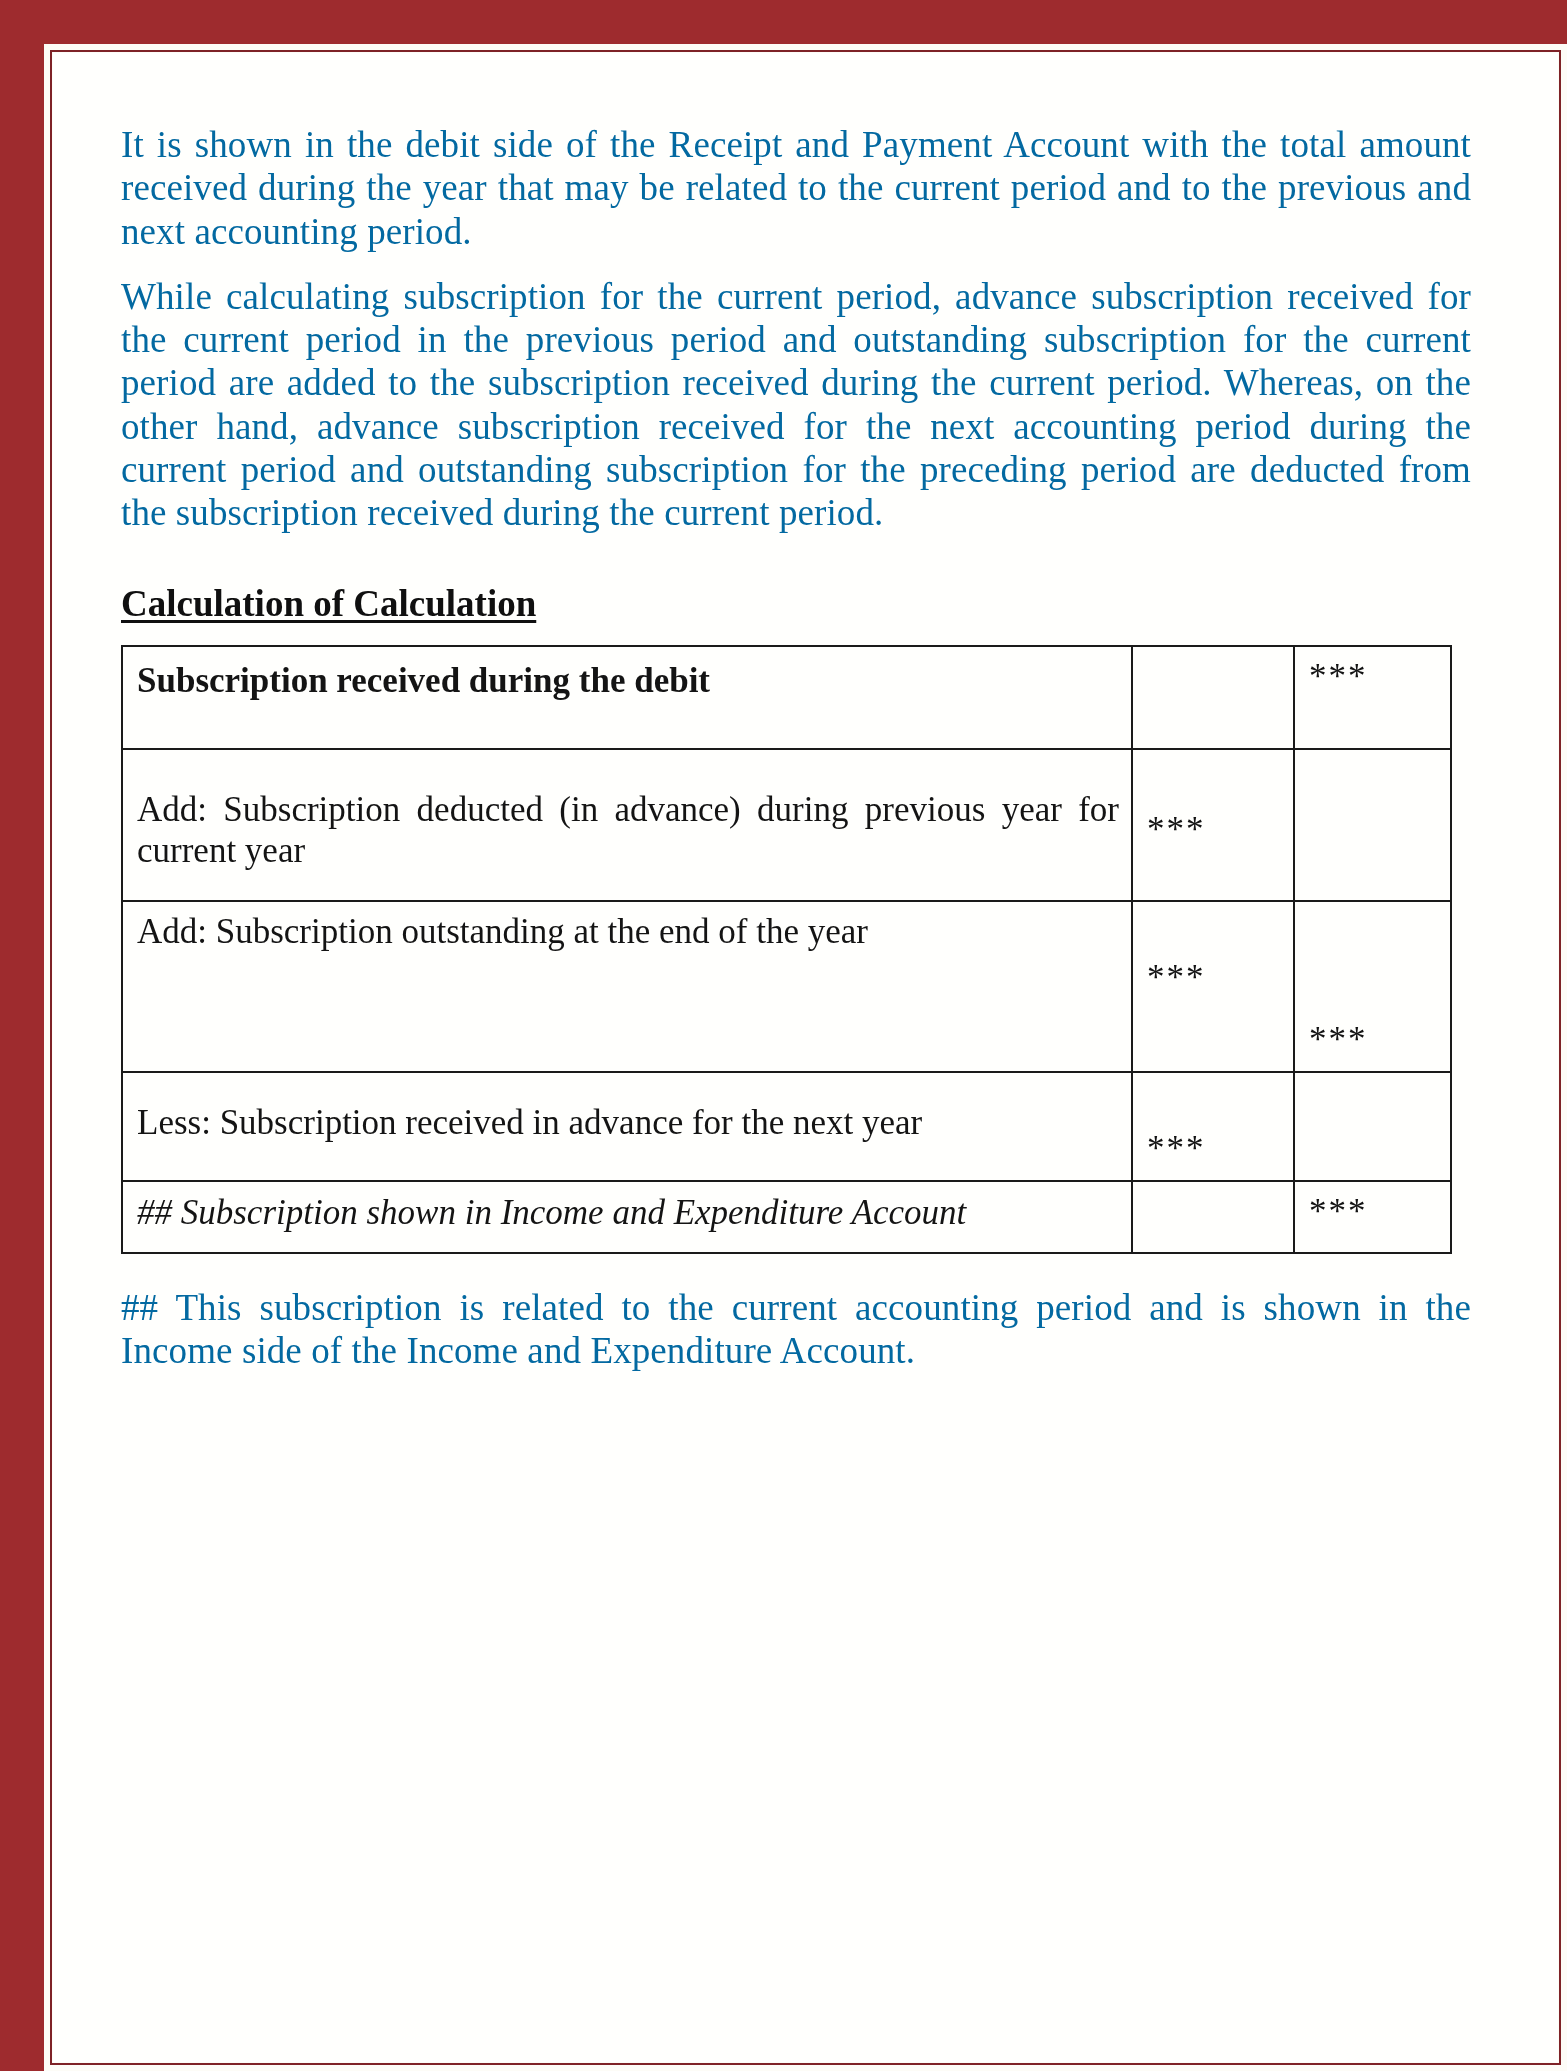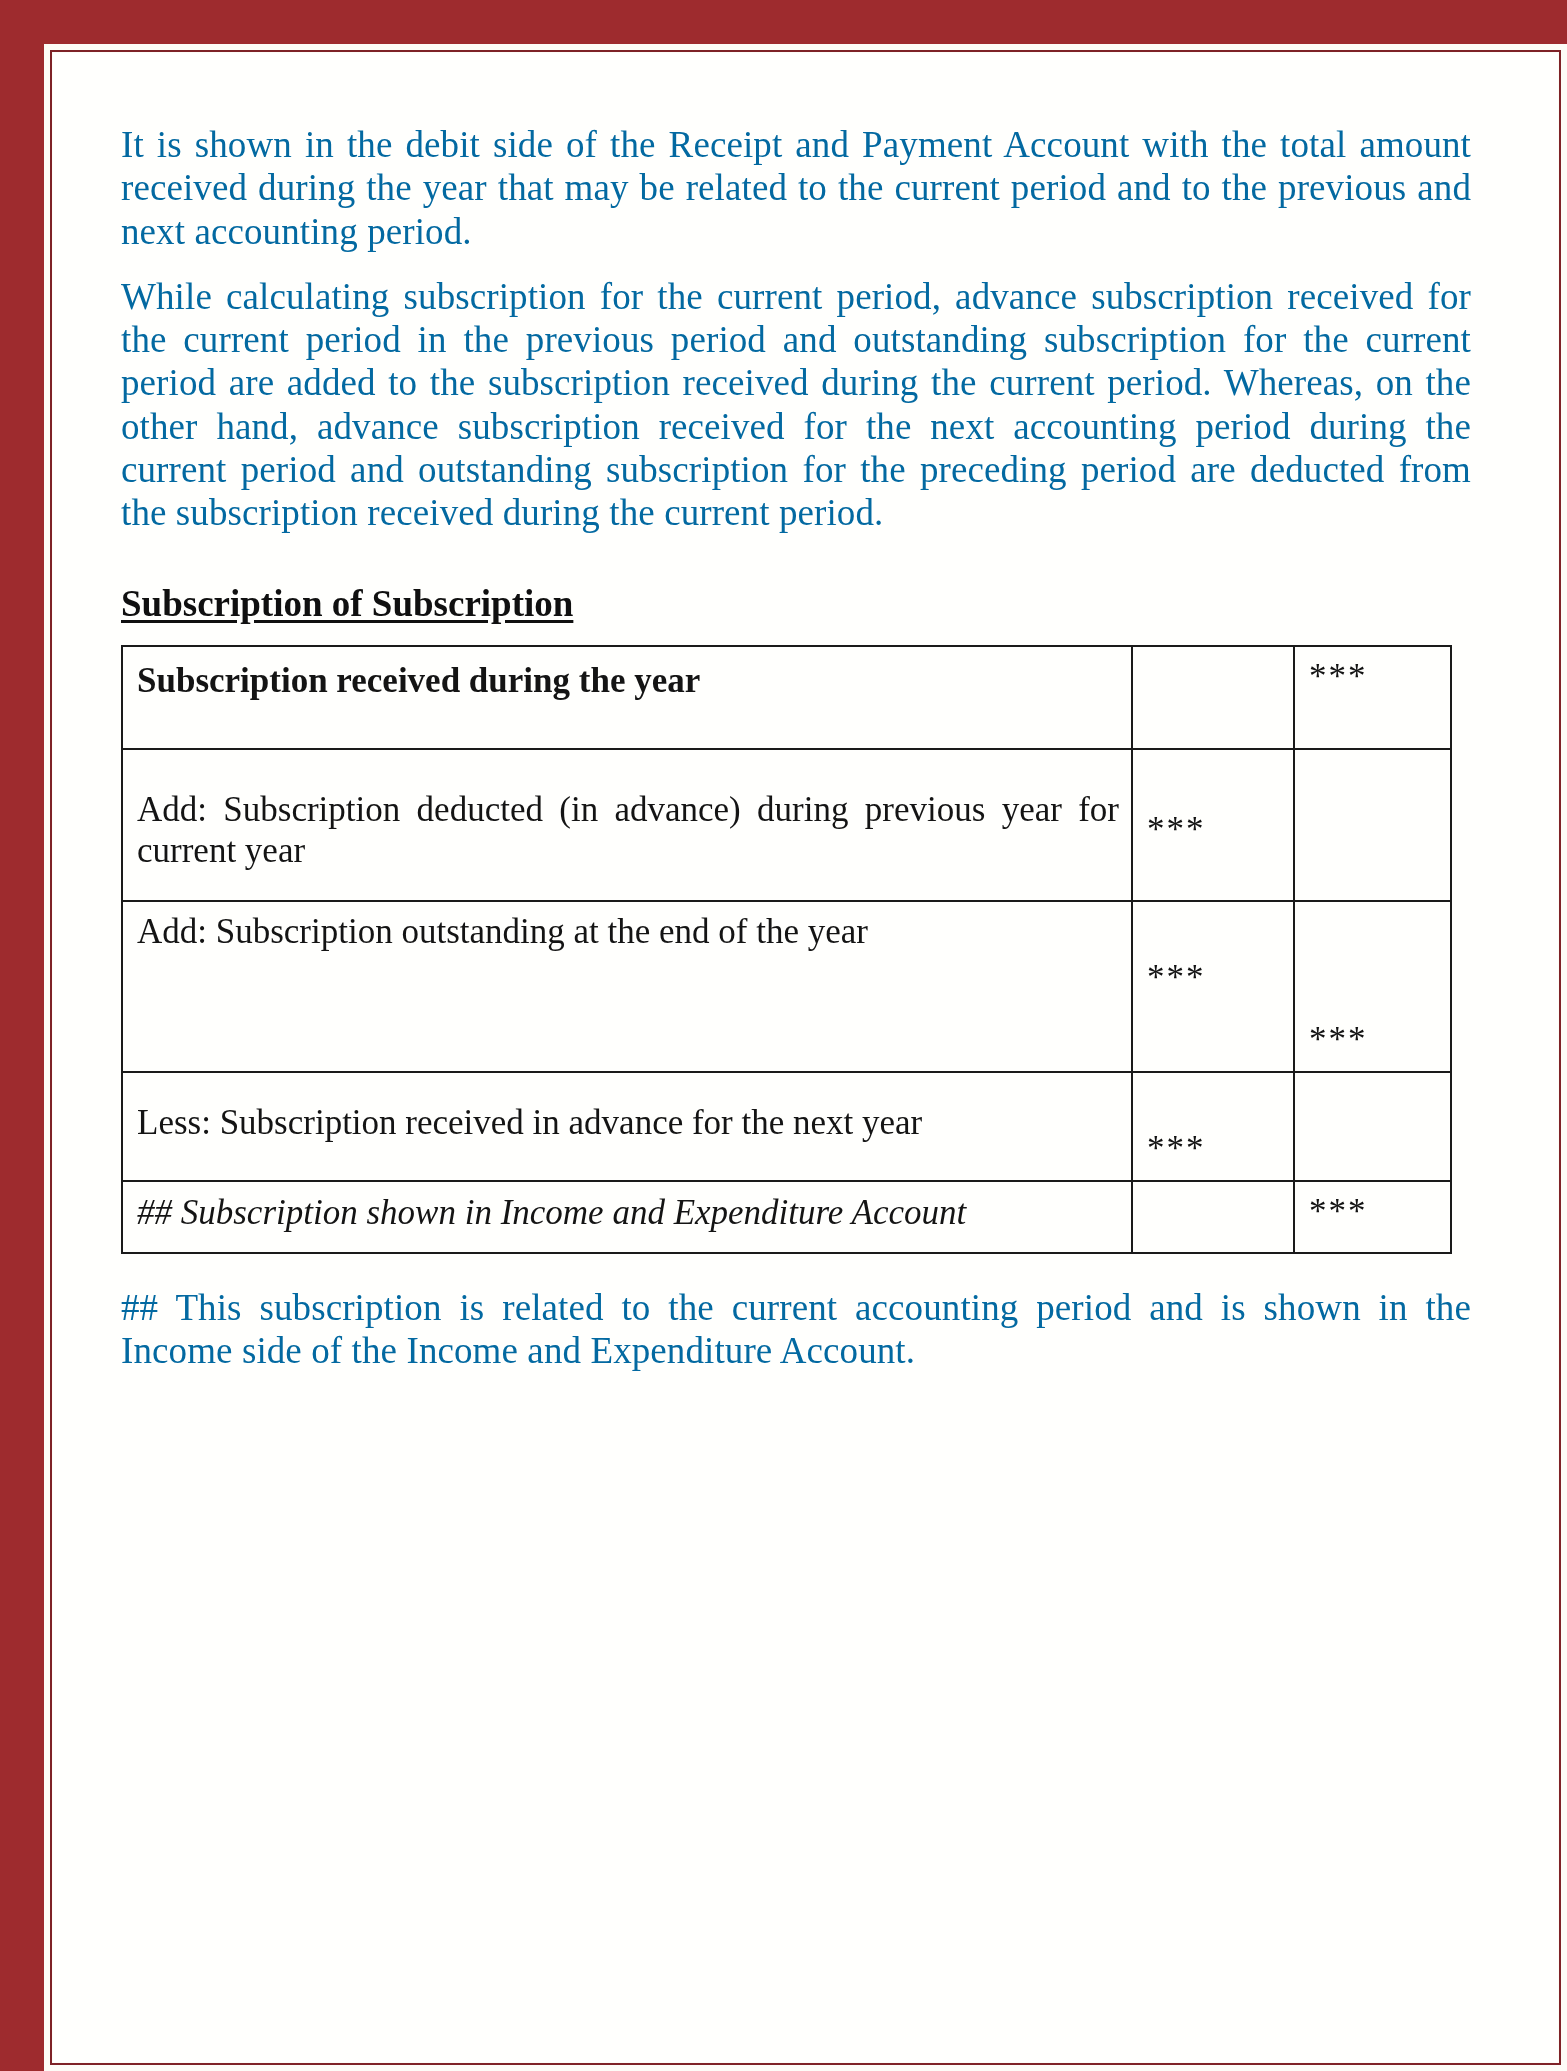--- a/index.html
+++ b/index.html
@@ -152,28 +152,28 @@
   <div class="page-frame-line"></div>
 
   <div class="paper">
     <div class="content">
 
       <p class="body-text">It is shown in the debit side of the Receipt and Payment Account with the total amount received during the year that may be related to the current period and to the previous and next accounting period.</p>
 
       <p class="body-text">While calculating subscription for the current period, advance subscription received for the current period in the previous period and outstanding subscription for the current period are added to the subscription received during the current period. Whereas, on the other hand, advance subscription received for the next accounting period during the current period and outstanding subscription for the preceding period are deducted from the subscription received during the current period.</p>
 
       <div class="heading-wrap">
-        <h2 class="section-heading">Subscription of Subscription</h2>
+        <h2 class="section-heading">Calculation of Calculation</h2>
       </div>
 
       <table class="calc-table">
         <tbody>
           <tr class="row-head">
             <td class="col-desc">
-              <div class="cell-pad desc-text bold">Subscription received during the year</div>
+              <div class="cell-pad desc-text bold">Subscription received during the debit</div>
             </td>
             <td class="col-amt1">
               <div class="amt push-3"></div>
             </td>
             <td class="col-amt2">
               <div class="amt push-3">***</div>
             </td>
           </tr>
 
           <tr class="row-tall-1">

